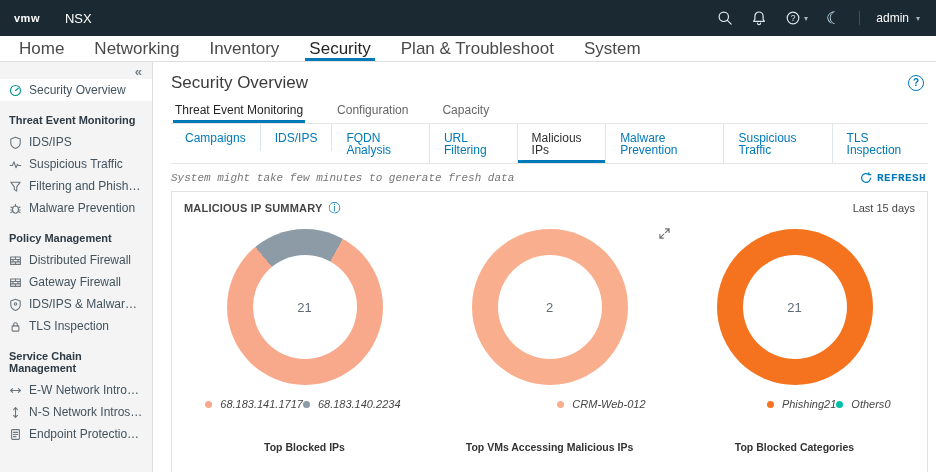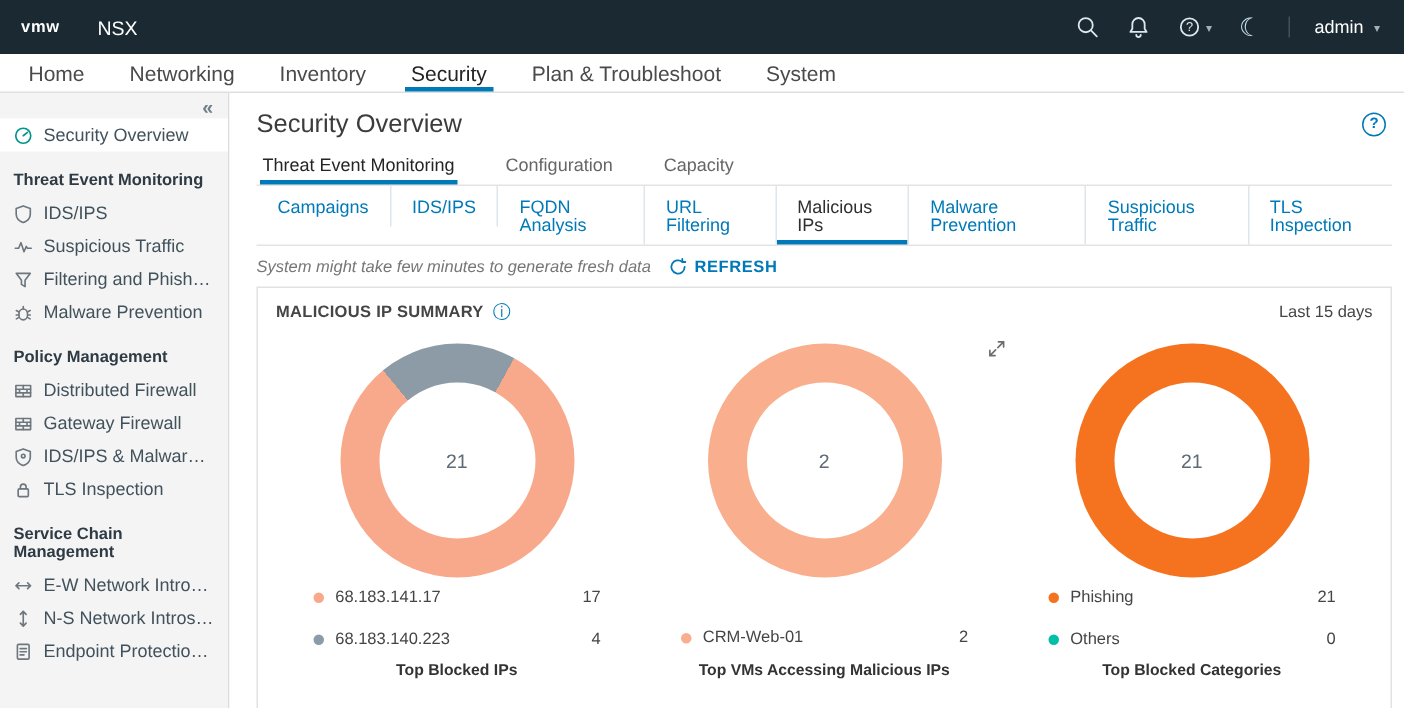--- a/index.html
+++ b/index.html
@@ -14,21 +14,21 @@
   .vmw { color:#fff; font-weight:bold; font-size:11px; letter-spacing:.5px; }
   .prod { color:#fff; font-size:13px; }
   .top-actions { display:flex; align-items:center; gap:18px; }
   .ticon { display:flex; align-items:center; gap:3px; }
   .ticon svg { stroke:#DCE8EE; fill:none; stroke-width:1.2; stroke-linecap:round; stroke-linejoin:round; }
   .caret { color:#9FB1BA; font-size:8px; }
   .moon { color:#C7E5F6; font-size:17px; line-height:1; }
   .user-menu { display:flex; align-items:center; gap:7px; color:#fff; font-size:12px; padding-left:16px; border-left:1px solid rgba(255,255,255,.18); }
   
   .mainnav { height:26px; background:#fff; border-bottom:1px solid #DFDFDF; display:flex; align-items:stretch; padding-left:4px; }
-  .nav-item { padding:0 15px; font-size:14px; color:#4A4A4A; display:flex; align-items:center; position:relative; cursor:pointer; }
+  .nav-item { padding:0 15px; font-size:17px; color:#4A4A4A; display:flex; align-items:center; position:relative; cursor:pointer; }
   .nav-item.active { color:#252525; }
   .nav-item.active::after { content:""; position:absolute; left:11px; right:11px; bottom:0; height:3px; background:#0079B8; }
   
   .shell { display:flex; height:410px; }
   .sidebar { width:153px; background:#F4F4F4; border-right:1px solid #DCDCDC; font-size:12px; overflow:hidden; }
   .collapse-row { text-align:right; padding:3px 10px 0; color:#708089; font-size:13px; font-weight:bold; line-height:14px; }
   .side-item { display:flex; align-items:center; gap:7px; padding:0 9px; height:22px; color:#42525C; cursor:pointer; white-space:nowrap; }
   .side-item.active { background:#FFFFFF; }
   .sicon { width:13px; height:13px; flex:none; display:flex; }
   .sicon svg { stroke:#6E777E; fill:none; stroke-width:1.1; stroke-linecap:round; stroke-linejoin:round; }
@@ -40,38 +40,38 @@
   .title-row { display:flex; justify-content:space-between; align-items:center; height:27px; }
   .page-title { font-size:17px; color:#3C3C3C; font-weight:400; }
   .help-circle { width:16px; height:16px; border:1.5px solid #0079B8; border-radius:50%; color:#0079B8; font-size:10px; font-weight:bold; display:flex; align-items:center; justify-content:center; margin-right:4px; cursor:pointer; }
   .tabs { display:flex; gap:30px; border-bottom:1px solid #E4E4E4; margin-top:3px; padding-left:2px; }
   .tab { padding:4px 2px 6px; font-size:12px; color:#666; cursor:pointer; }
   .tab.active { color:#252525; box-shadow:inset 0 -3px 0 #0079B8; }
   .subtabs { display:flex; align-items:flex-start; border-bottom:1px solid #E4E4E4; }
   .subtab { padding:8px 14px 7px; font-size:12px; color:#0079B8; border-right:1px solid #DDE6EB; line-height:1; cursor:pointer; }
   .subtab:last-child { border-right:none; }
   .subtab.active { color:#2F2F2F; box-shadow:inset 0 -3px 0 #0079B8; }
-  .notice-row { display:flex; justify-content:flex-start; align-items:center; gap:12px; padding:8px 2px 7px 0; }
+  .notice-row { display:flex; justify-content:space-between; align-items:center; gap:32px; padding:8px 2px 7px 0;font-family:Liberation Mono, monospace; }
   .notice { font-style:italic; color:#767676; font-size:11px; }
   .refresh { display:flex; align-items:center; gap:5px; color:#0079B8; font-size:11px; font-weight:bold; letter-spacing:.4px; cursor:pointer; }
   .refresh svg { stroke:#0079B8; fill:none; stroke-width:1.3; stroke-linecap:round; stroke-linejoin:round; }
   
   .card { border:1px solid #E2E2E2; background:#fff; height:283px; position:relative; }
   .card-head { display:flex; justify-content:space-between; align-items:center; padding:10px 12px 2px; }
   .card-title { font-size:11px; font-weight:bold; color:#454545; letter-spacing:.2px; display:flex; align-items:center; gap:6px; }
   .info { color:#0079B8; font-size:12px; line-height:1; font-weight:normal; cursor:pointer; }
   .period { font-size:11px; color:#454545; }
   .expand { position:absolute; top:33px; left:64.5%; cursor:pointer; }
   .expand svg { stroke:#6E6E6E; fill:none; stroke-width:1.2; stroke-linecap:round; }
   .charts { display:flex; padding:0 10px; }
   .chart-col { flex:1; display:flex; flex-direction:column; align-items:center; }
   .donut-wrap { position:relative; width:156px; height:156px; margin-top:13px; }
   .donut { width:100%; height:100%; border-radius:50%; background:#eee; }
   .hole { position:absolute; inset:26px; background:#fff; border-radius:50%; display:flex; align-items:center; justify-content:center; font-size:13px; color:#5F6B76; }
-  .legend { margin-top:12px; width:192px; height:35px; display:flex; flex-direction:column; justify-content:flex-end; gap:16px; }
+  .legend { margin-top:12px; width:192px; height:35px; display:flex; flex-direction:row; justify-content:flex-end; gap:0;font-style:italic; }
   .lrow { display:flex; align-items:center; font-size:11px; color:#454545; height:14px; }
   .dot { width:7px; height:7px; border-radius:50%; margin-right:8px; flex:none; background:#ccc; }
   .llabel { flex:1; }
   .caption { margin-top:9px; font-size:10.5px; font-weight:bold; color:#333; }
 </style>
 </head>
 <body>
 
 <header class="topbar">
   <div class="brand">

